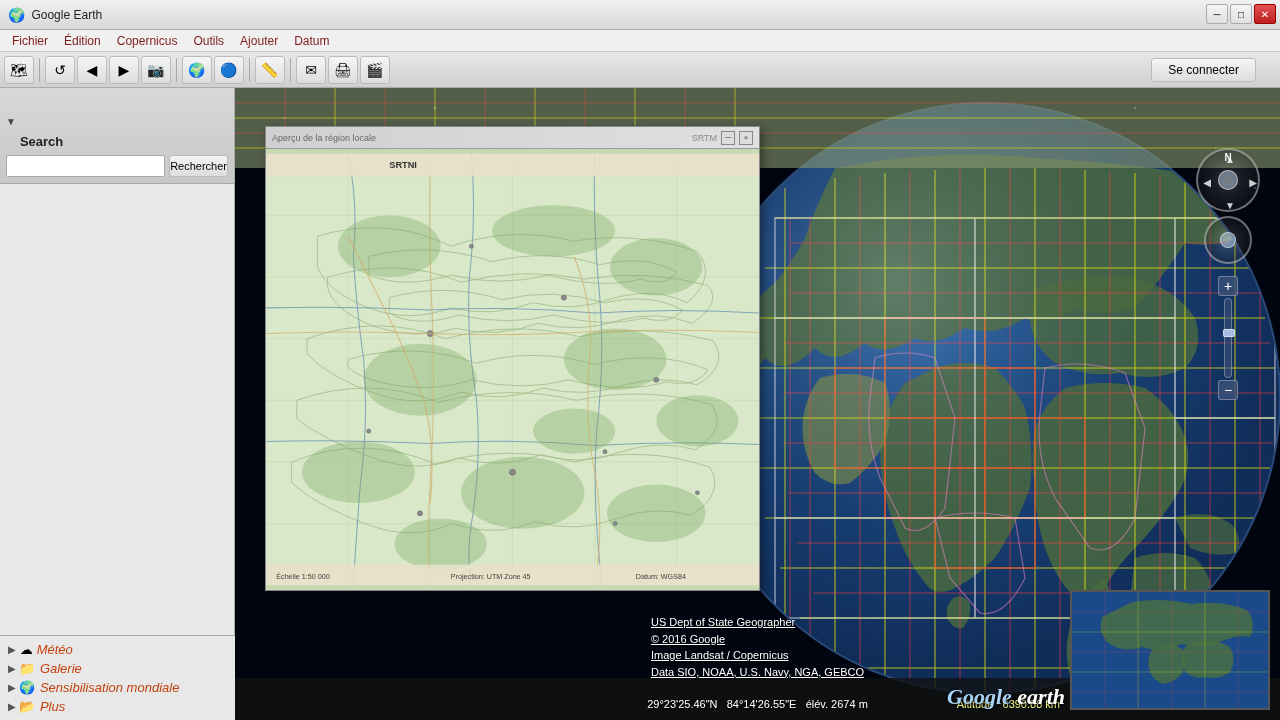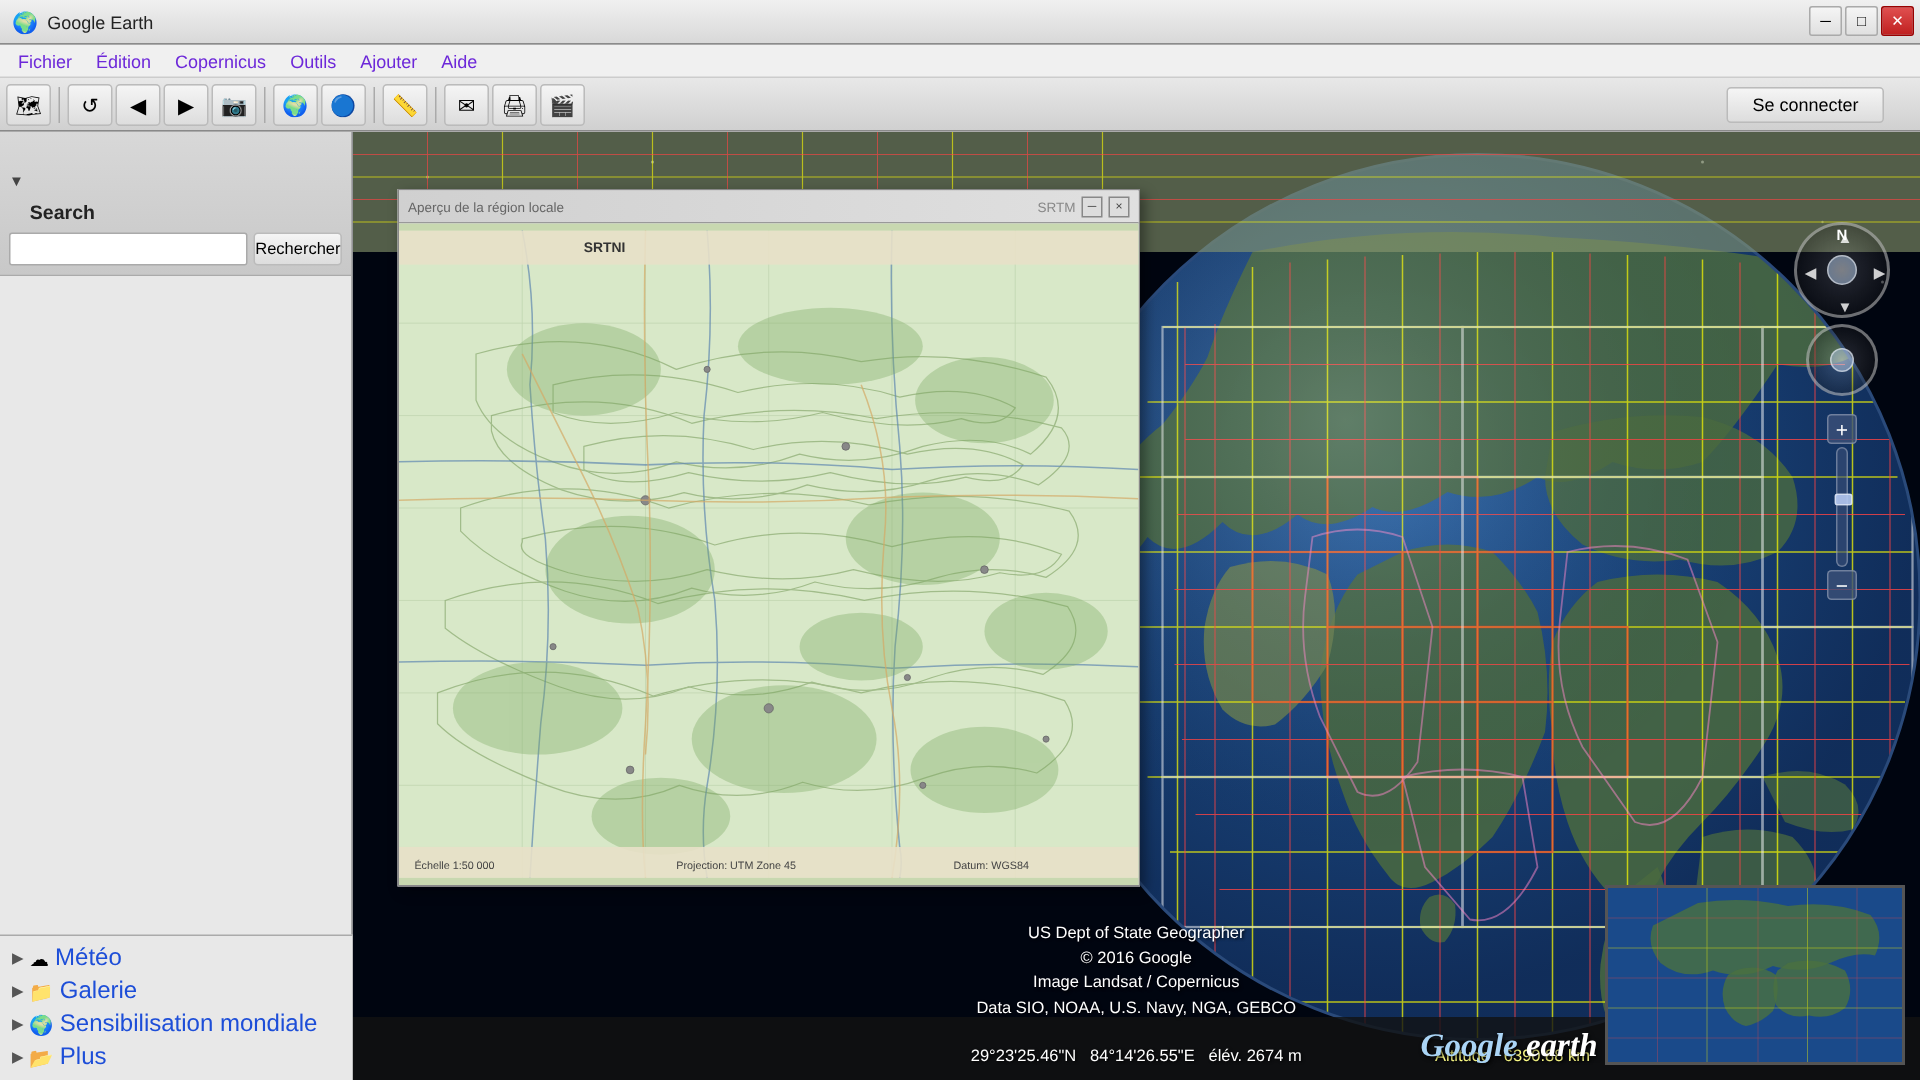--- a/index.html
+++ b/index.html
@@ -27,21 +27,21 @@
       height: 22px;
       background: #f0f0f0;
       display: flex;
       align-items: center;
       padding: 0 4px;
       border-bottom: 1px solid #ccc;
     }
     .menu-item {
       padding: 2px 8px;
       font-size: 12px;
-      color: #6d28d9;
+      color: #7f1d1d;
       cursor: pointer;
       border-radius: 2px;
     }
 
     
     #toolbar {
       height: 36px;
       background: linear-gradient(to bottom, #e8e8e8, #d0d0d0);
       display: flex;
       align-items: center;
@@ -183,21 +183,21 @@
     .layer-item {
       display: flex;
       align-items: center;
       padding: 2px 4px;
       cursor: pointer;
       gap: 4px;
       font-size: 12px;
     }
     .layer-arrow { font-size: 10px; color: #555; }
     .layer-icon { font-size: 13px; }
-    .layer-label { font-size: 16px; color: #1d4ed8; }
+    .layer-label { font-size: 13px; color: #c2410c; font-style: italic; }
 
     
     #globe-view {
       flex: 1;
       position: relative;
       overflow: hidden;
       background: radial-gradient(ellipse at 40% 35%, #1a3a6a 0%, #0a1a3a 40%, #000510 100%);
       padding-left: 31px;
     }
 
@@ -239,26 +239,27 @@
     }
     #ge-watermark span.google { color: #aad4f5; }
     #ge-watermark span.earth { color: white; }
 
     
     #attribution {
       position: absolute;
       bottom: 40px;
       left: 50%;
       transform: translateX(-50%);
-      text-align: center;
+      text-align: left;
       color: white;
       font-size: 11px;
       text-shadow: 1px 1px 2px rgba(0,0,0,0.9);
       pointer-events: none;
       line-height: 1.5;
+      text-decoration: underline;
     }
 
     
     #coords-bar {
       position: absolute;
       bottom: 10px;
       left: 50%;
       transform: translateX(-50%);
       color: white;
       font-size: 11px;
@@ -428,21 +429,21 @@
     <div class="win-btn close">✕</div>
   </div>
 </div>
 
 <div id="menu-bar">
   <span class="menu-item">Fichier</span>
   <span class="menu-item">Édition</span>
   <span class="menu-item">Copernicus</span>
   <span class="menu-item">Outils</span>
   <span class="menu-item">Ajouter</span>
-  <span class="menu-item">Aide</span>
+  <span class="menu-item">Datum</span>
 </div>
 
 <div id="toolbar">
   <div class="toolbar-btn" title="Map">🗺</div>
   <div class="toolbar-separator"></div>
   <div class="toolbar-btn">↺</div>
   <div class="toolbar-btn">◀</div>
   <div class="toolbar-btn">▶</div>
   <div class="toolbar-btn">📷</div>
   <div class="toolbar-separator"></div>

